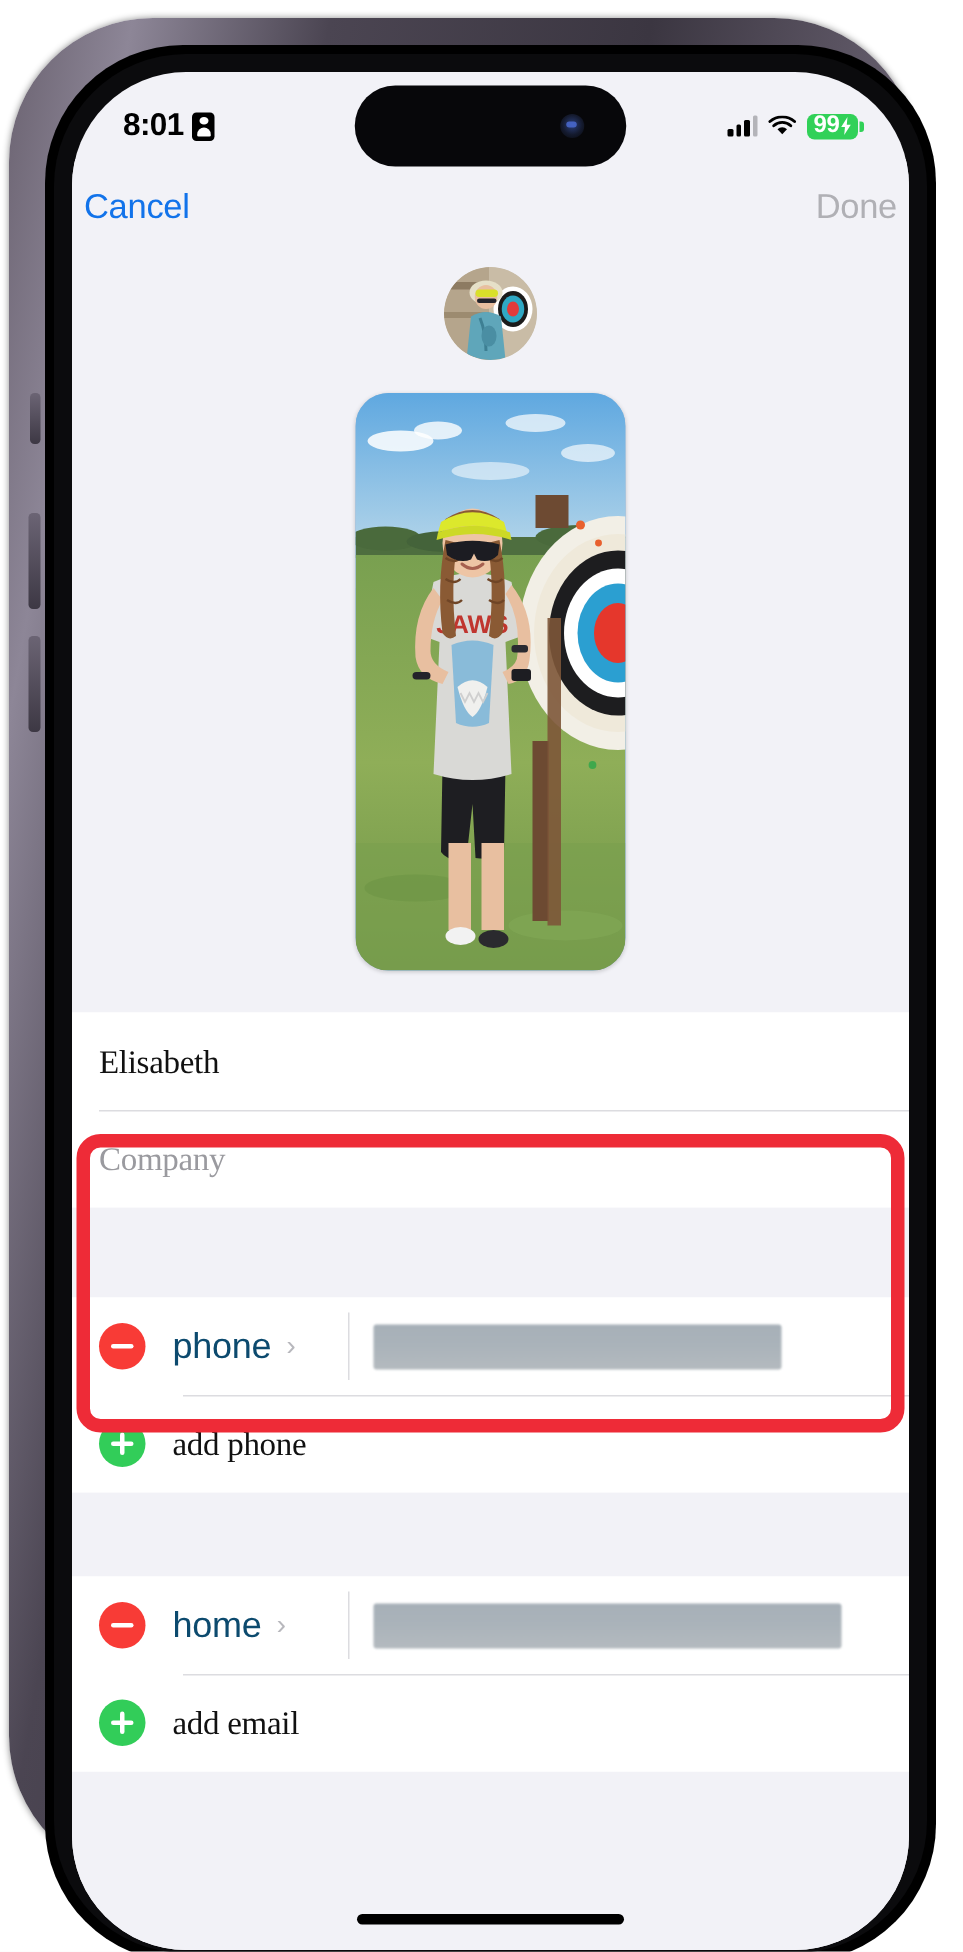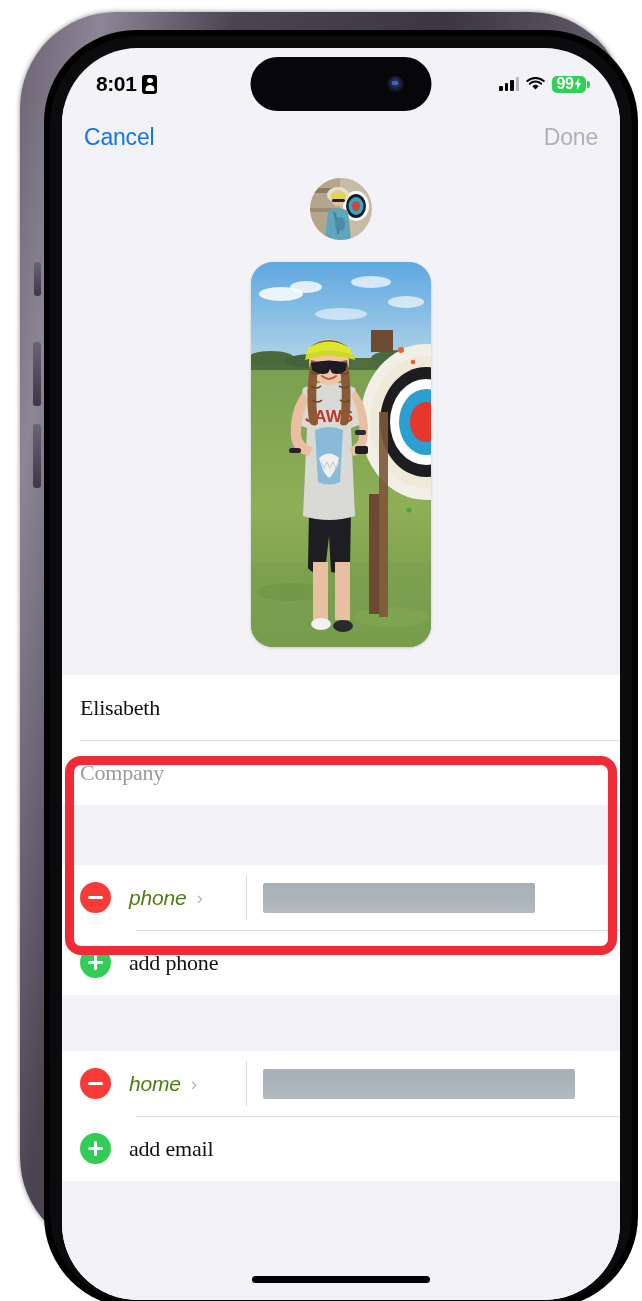--- a/index.html
+++ b/index.html
@@ -7,21 +7,21 @@
     width:642px; height:1301px;
     background:#ffffff;
     font-family:"Liberation Sans", sans-serif;
     overflow:hidden;
   }
 
   
   #stage { position:relative; width:642px; height:1301px; background:#ffffff; }
 
   .phone-outer{
-    position:absolute; left:20px; top:12px; width:606px; height:1241px;
+    position:absolute; left:6px; top:12px; width:606px; height:1241px;
     border-radius:96px;
     background:linear-gradient(100deg,#6a6270 0%,#8d8697 10%,#4b4552 26%,#3b3641 52%,#6e6676 78%,#948da0 90%,#514b59 100%);
     box-shadow:0 0 5px rgba(0,0,0,.45);
   }
   .phone-mid{
     position:absolute; left:24px; top:18px; width:594px; height:1278px;
     border-radius:92px; background:#000000;
   }
   .phone-inner-ring{
     position:absolute; left:30px; top:24px; width:582px; height:1266px;
@@ -92,21 +92,21 @@
   }
   .di-lens::after{
     content:""; position:absolute; left:4px; top:5px; width:7px; height:4px;
     border-radius:2px; background:#4a6ad0; opacity:.85;
   }
 
   
   .navbar{
     position:absolute; left:0; top:58px; width:558px; height:62px;
     display:flex; align-items:center; justify-content:space-between;
-    padding:0 22px; background:#f2f2f7; z-index:5;
+    padding:0 8px; background:#f2f2f7; z-index:5;
   }
   .nav-cancel{ font-size:23px; color:#1273ea; letter-spacing:-.2px; }
   .nav-done{ font-size:23px; color:#b0b0b5; letter-spacing:-.2px; }
 
   
   .content{
     position:absolute; left:0; top:120px; width:558px; height:1132px;
     background:#f2f2f7; overflow:hidden;
   }
 
@@ -160,21 +160,21 @@
   .circ .bar-v{ width:3.5px; height:15px; background:#fff; border-radius:2px; position:absolute; }
   .circ{ position:relative; }
 
   .label-cell{
     min-width:118px; display:flex; align-items:center; gap:10px;
     padding-right:14px; position:relative; height:65px;
   }
   .label-cell::after{
     content:""; position:absolute; right:0; top:10px; bottom:10px; width:1px; background:#dcdce0;
   }
-  .label-blue{ font-size:21px; color:#4d7c0f; letter-spacing:-.2px;font-style:italic; }
+  .label-blue{ font-size:24px; color:#0c4a6e; letter-spacing:-.2px; }
   .chev{ color:#b8b8bd; font-size:19px; line-height:1; }
   .redacted{
     height:30px; border-radius:2px; margin-left:16px;
     background:linear-gradient(180deg,#a7b0b8 0%,#aab3ba 45%,#b4babf 100%);
     filter:blur(.6px);
   }
   .redacted.w1{ width:272px; }
   .redacted.w2{ width:312px; }
 
   .gap{ height:60px; background:#f2f2f7; }

